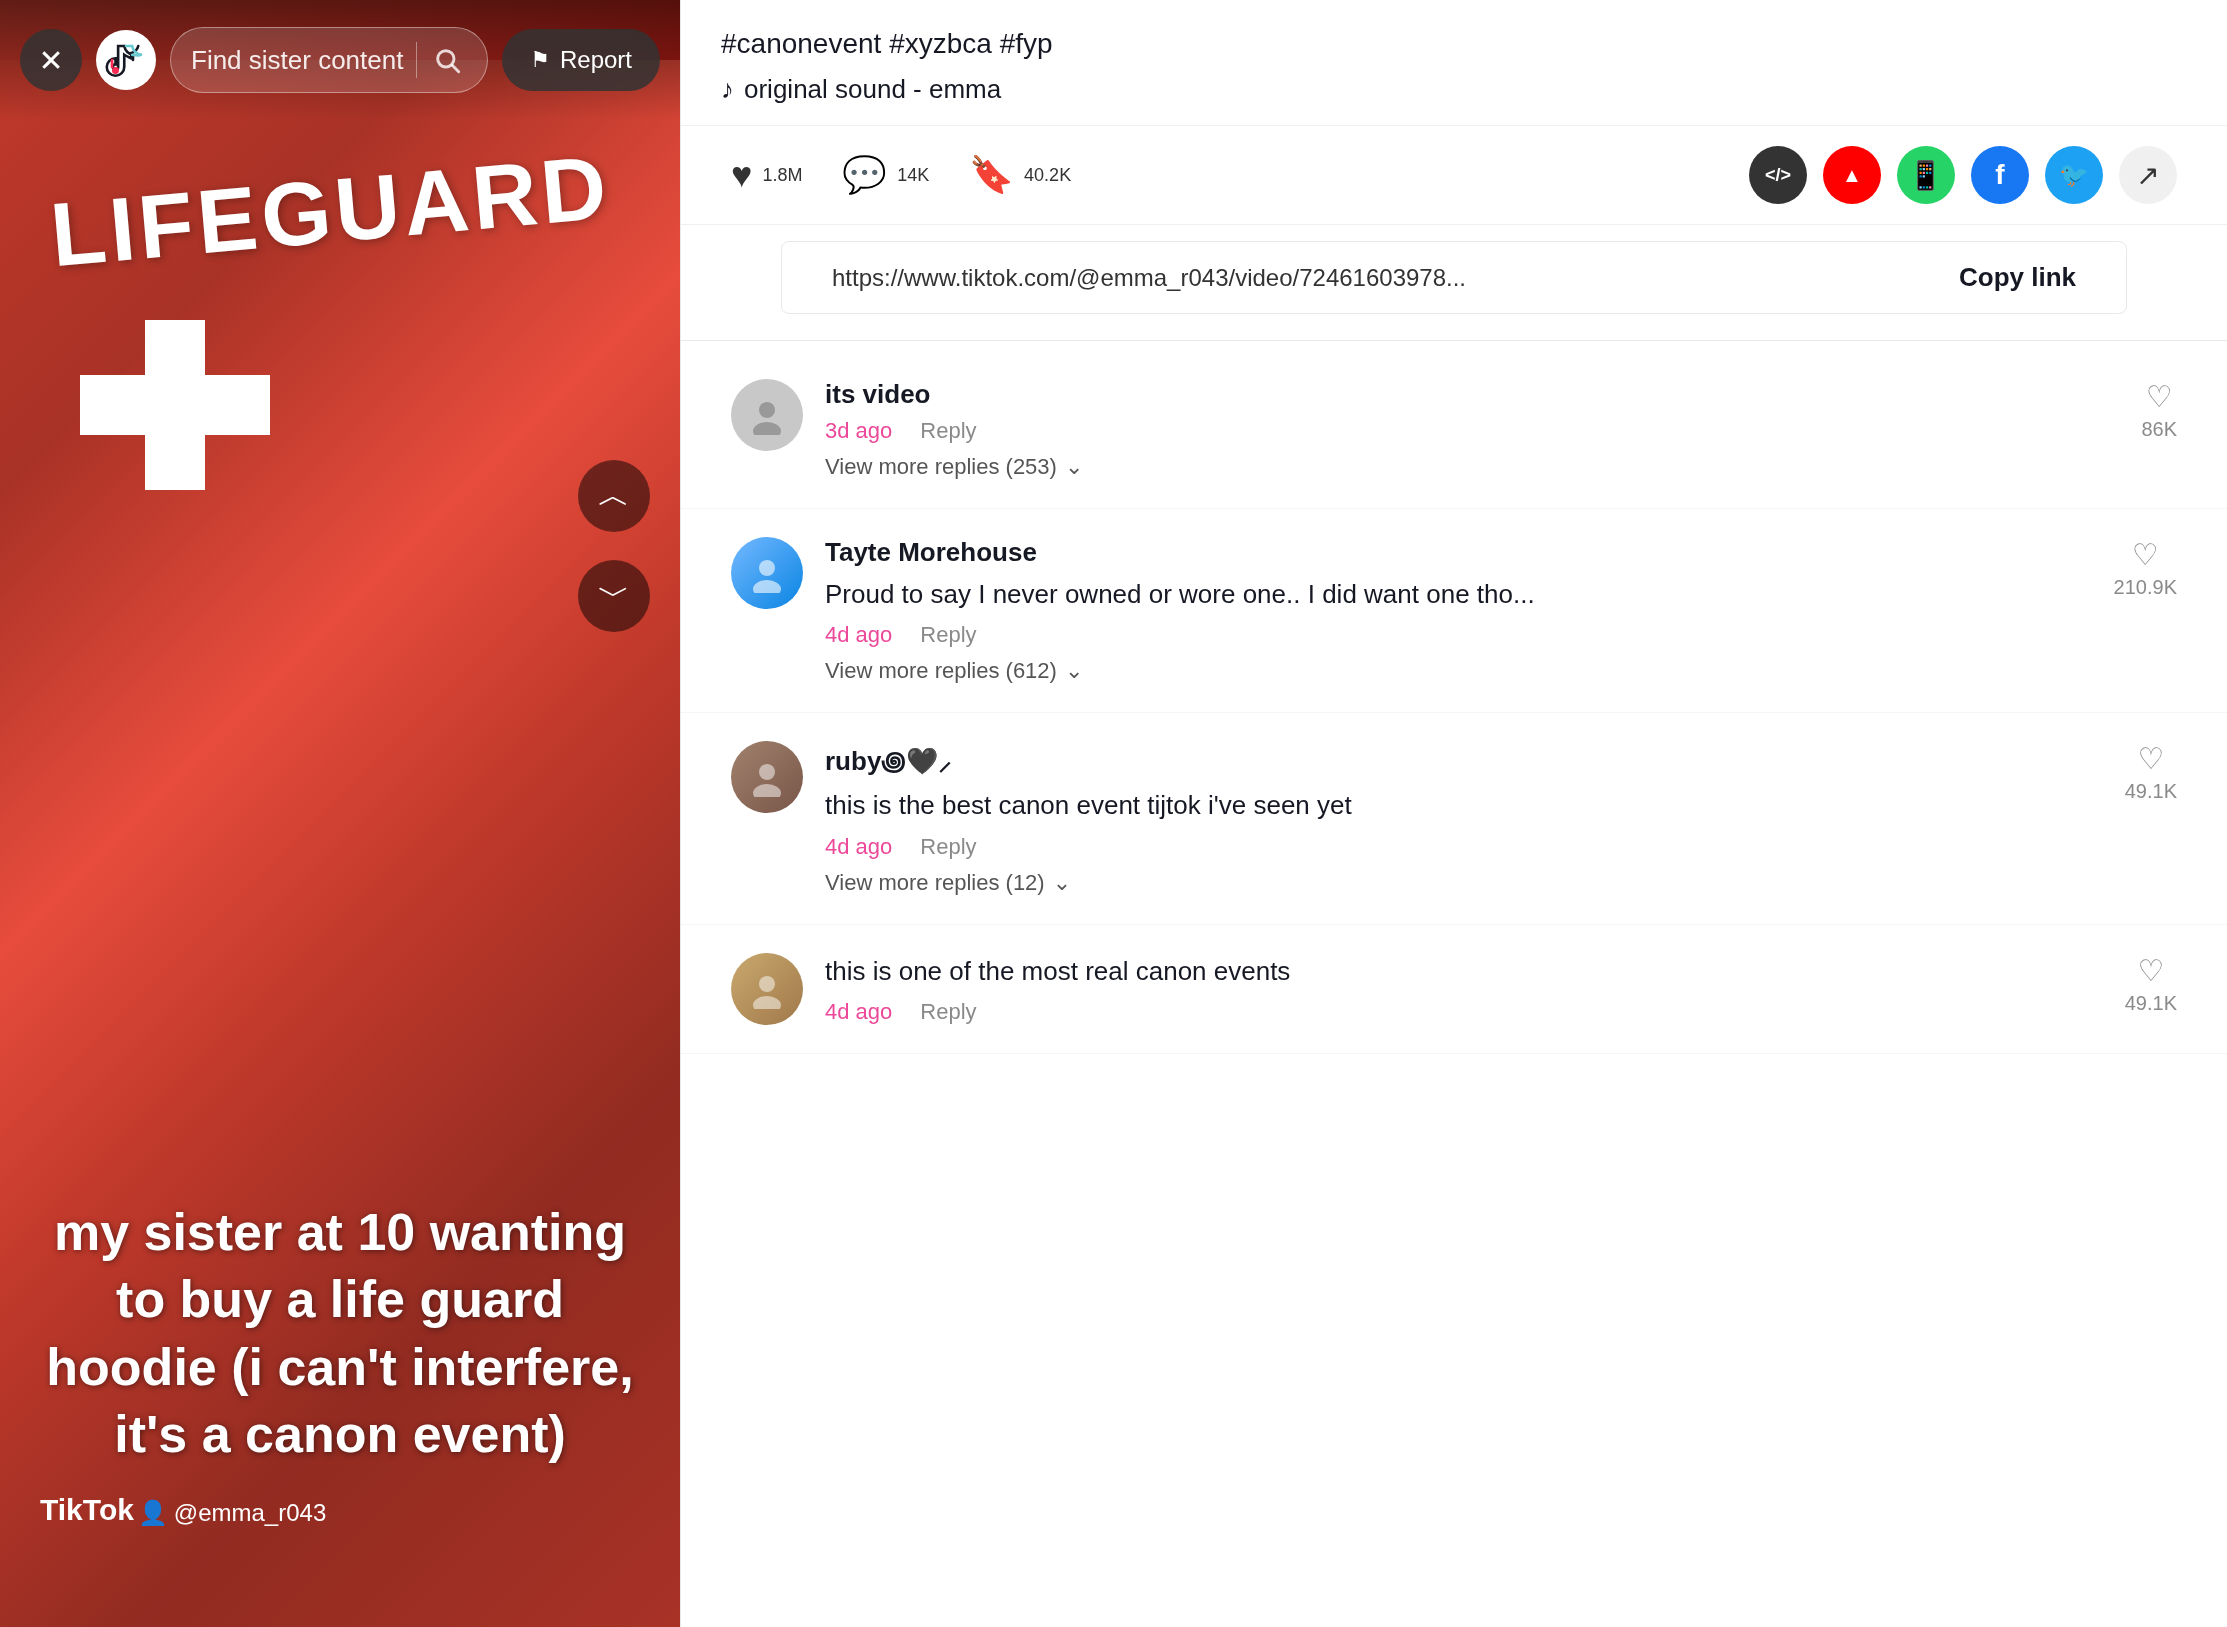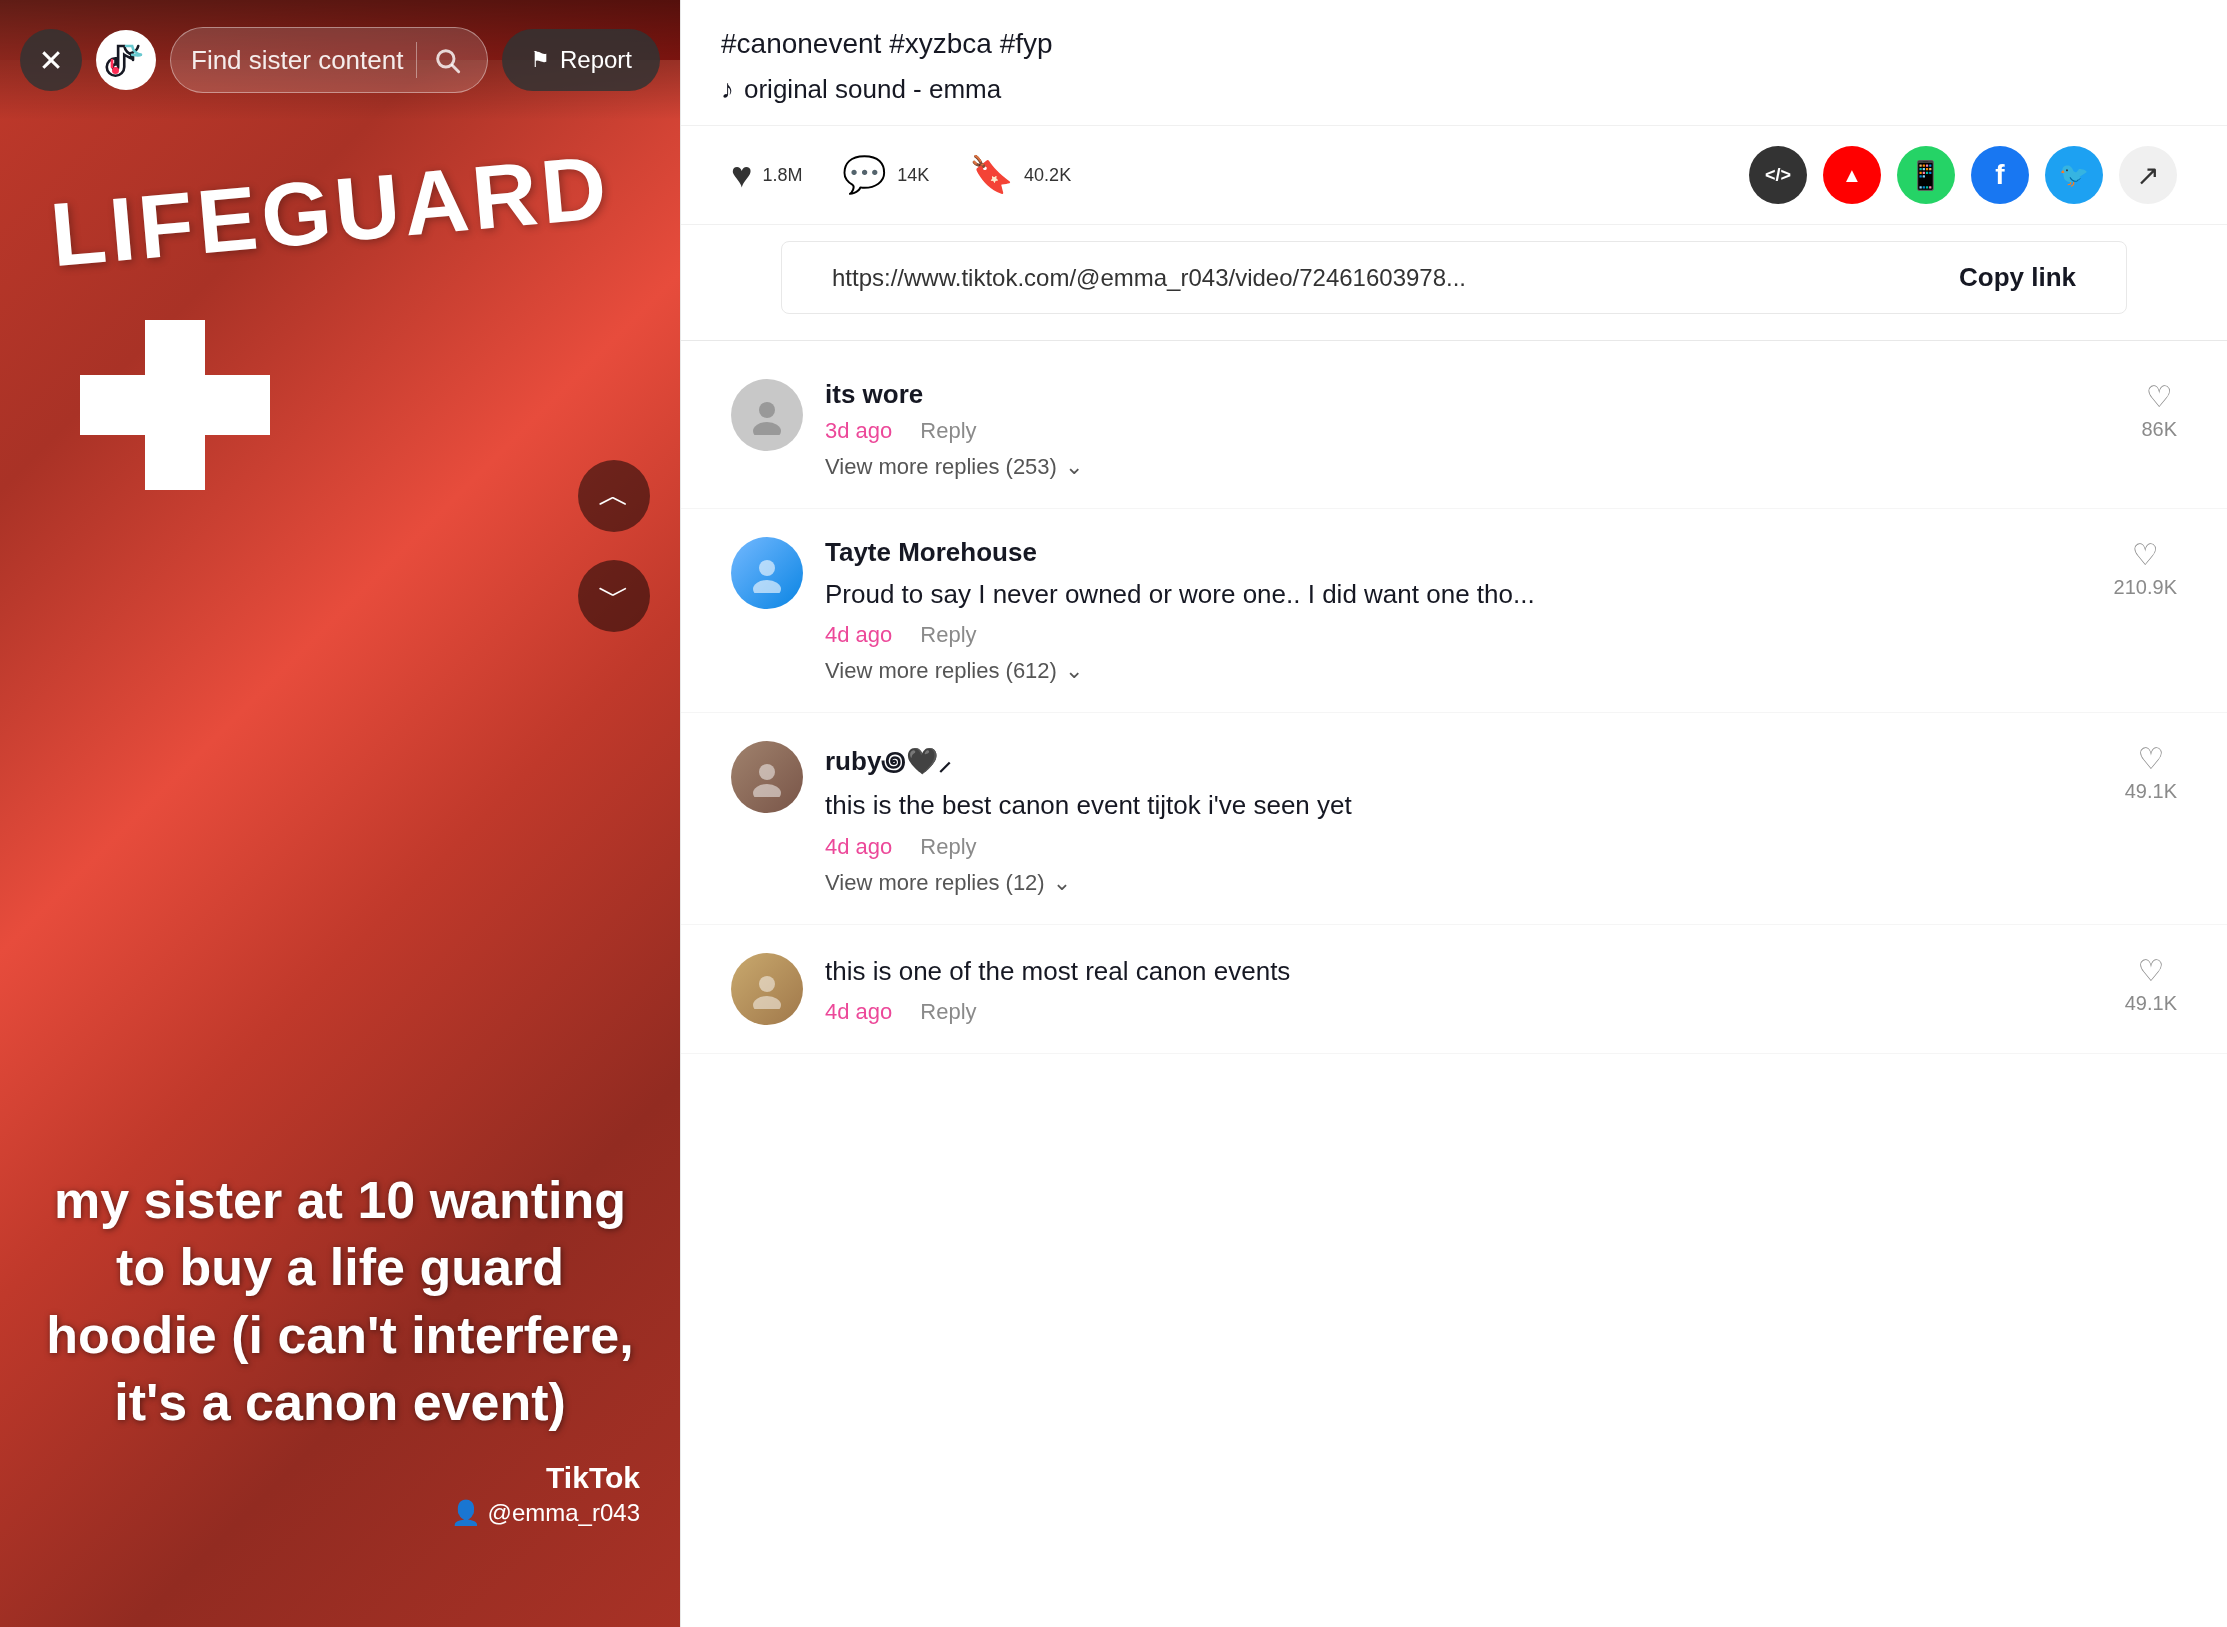--- a/index.html
+++ b/index.html
@@ -150,21 +150,21 @@
     .caption-text {
       color: white;
       font-size: 52px;
       font-weight: 700;
       line-height: 1.3;
       text-shadow: 1px 1px 6px rgba(0,0,0,0.5);
       margin-bottom: 24px;
     }
     .caption-brand {
       display: flex;
-      flex-direction: column;
+      flex-direction: row;
       align-items: flex-end;
       gap: 4px;
     }
     .tiktok-brand-text {
       color: white;
       font-size: 30px;
       font-weight: 600;
       text-align: right;
     }
     .tiktok-user-tag {
@@ -494,21 +494,21 @@
   <div class="comments-section">
 
     <div class="comment-item">
       <div class="comment-avatar av-gray" style="width:72px;height:72px;border-radius:50%;background:#c8c8c8;display:flex;align-items:center;justify-content:center;">
         <svg width="40" height="40" viewBox="0 0 40 40">
             <circle cx="20" cy="15" r="8" fill="#999"></circle>
             <ellipse cx="20" cy="36" rx="14" ry="9" fill="#999"></ellipse>
           </svg>
       </div>
       <div class="comment-content">
-        <div class="comment-username">its wore</div>
+        <div class="comment-username">its video</div>
         <div class="comment-meta">
           <span class="comment-time">3d ago</span>
           <span class="reply-btn">Reply</span>
         </div>
         <div class="view-replies">
           <span>View more replies (253)</span>
           <span>⌄</span>
         </div>
       </div>
       <div class="comment-like">

